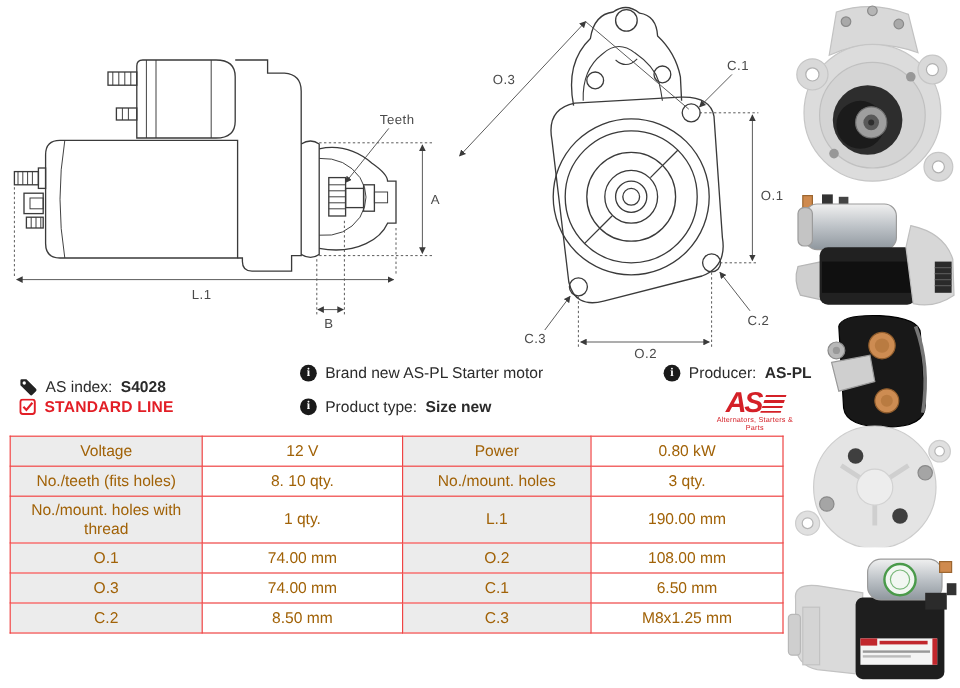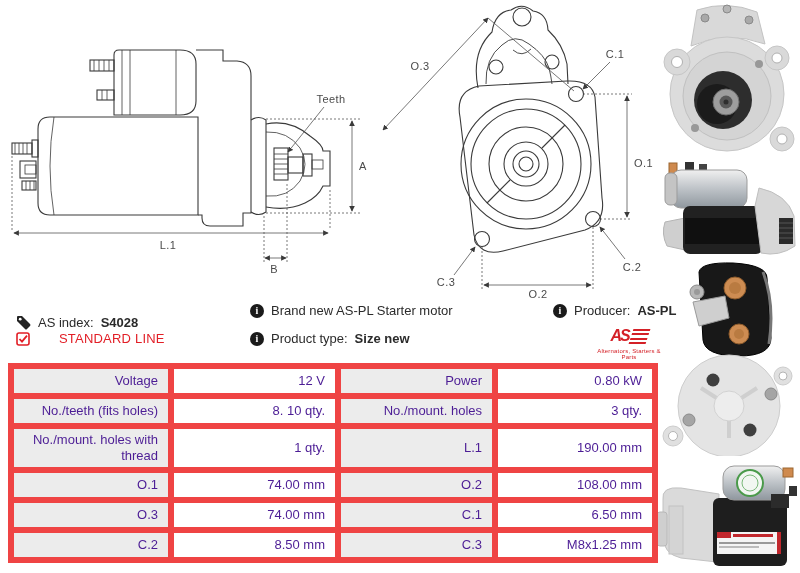--- a/index.html
+++ b/index.html
@@ -17,34 +17,34 @@
           display:flex;flex-direction:column;}
   .photos svg{display:block;}
 
   
   .info-item{position:absolute;display:flex;align-items:center;gap:7px;
              font-size:13px;color:#2b2b2b;white-space:nowrap;}
   .info-item .bold{font-weight:bold;}
   .info-icon{display:inline-flex;width:14px;height:14px;border-radius:50%;
              background:#1a1a1a;color:#fff;align-items:center;justify-content:center;
              font:bold 10px "Liberation Serif",serif;flex:0 0 auto;}
-  .red-text{color:#e21e26;font-weight:normal;letter-spacing:.2px;margin-left:22px;}
+  .red-text{color:#e21e26;font-weight:bold;letter-spacing:.2px;}
   .aspl-logo{position:absolute;left:597px;top:325px;width:64px;text-align:center;}
   .logo-row{display:flex;align-items:center;justify-content:center;height:22px;}
-  .logo-as{font-size:16px;font-weight:bold;font-style:italic;color:#d42027;
+  .logo-as{font-size:24px;font-weight:bold;font-style:italic;color:#d42027;
            letter-spacing:-2px;line-height:20px;}
   .logo-stripes{width:17px;height:15px;margin-left:2px;transform:skewX(-18deg);
     background:repeating-linear-gradient(to bottom,#d42027 0 2px,transparent 2px 4.5px);}
   .logo-tagline{font-size:6px;color:#d42027;margin-top:1px;letter-spacing:.2px;}
 
   
   .spec{position:absolute;left:8px;top:363px;width:644px;border-collapse:collapse;
         font-size:13px;table-layout:fixed;}
-  .spec td{border:6px solid #ef4444;padding:3px 10px;text-align:right;
-           line-height:16px;height:18px;color:#4c1d95;overflow:hidden;}
+  .spec td{border:1px solid #ef4444;padding:3px 10px;text-align:center;
+           line-height:16px;height:18px;color:#a16207;overflow:hidden;}
   .spec td.lbl{background:#ececec;}
   .spec td.val{background:#fff;}
 </style>
 </head>
 <body>
 
 <div class="page">
 
   <svg class="svg-side" width="375" height="295" viewBox="0 0 375 295">
     <defs>

